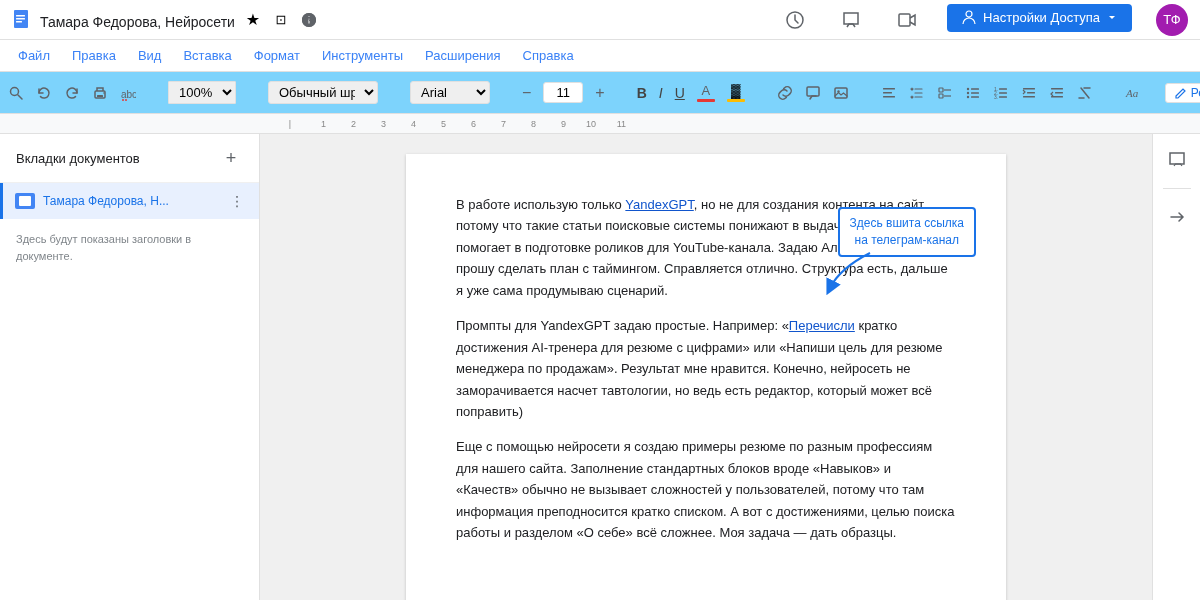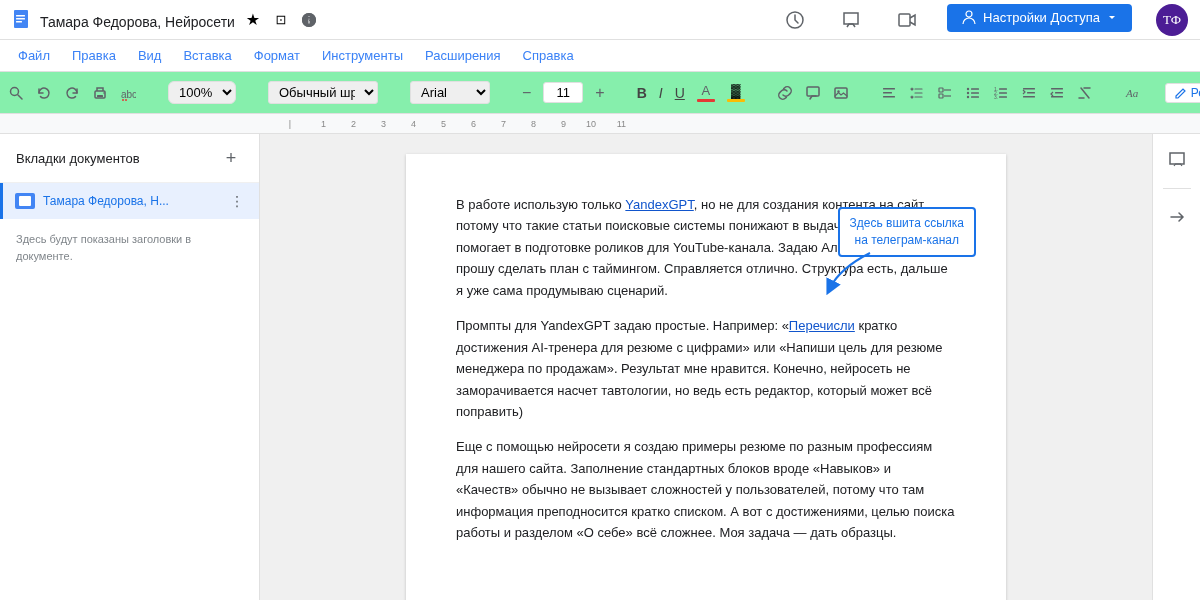--- a/index.html
+++ b/index.html
@@ -23,47 +23,47 @@
       color: white;
       border: none;
       border-radius: 4px;
       padding: 6px 14px;
       font-size: 13px;
       cursor: pointer;
       display: flex;
       align-items: center;
       gap: 6px;
     }
-    .avatar { width: 32px; height: 32px; border-radius: 50%; background: #4c1d95; color: white; display: flex; align-items: center; justify-content: center; font-size: 13px; font-weight: 500; cursor: pointer; font-family: Liberation Serif, serif; }
+    .avatar { width: 32px; height: 32px; border-radius: 50%; background: #a21caf; color: white; display: flex; align-items: center; justify-content: center; font-size: 13px; font-weight: 500; cursor: pointer; }
 
     
     .menu-bar {
       background: #fff;
       display: flex;
       align-items: center;
       padding: 0 8px;
       border-bottom: 1px solid #e0e0e0;
       height: 32px;
       gap: 2px;
     }
     .menu-item { padding: 4px 10px; font-size: 13px; color: #3b82f6; cursor: pointer; border-radius: 4px; }
 
     
     .toolbar {
-      background: #86efac;
+      background: #7dd3fc;
       display: flex;
       align-items: center;
       padding: 4px 8px;
       border-bottom: 1px solid #e0e0e0;
       height: 42px;
       gap: 12px;
     }
     .toolbar-btn { width: 28px; height: 28px; display: flex; align-items: center; justify-content: center; cursor: pointer; border-radius: 3px; color: #444; font-size: 14px; border: none; background: none; }
     .toolbar-separator { width: 1px; height: 20px; background: #e0e0e0; margin: 0 4px; }
-    .zoom-select { font-size: 13px; border: 1px solid #e0e0e0; border-radius: 6px; padding: 2px 6px; width: 70px; cursor: pointer; }
+    .zoom-select { font-size: 13px; border: 1px solid #e0e0e0; border-radius: 1px; padding: 2px 6px; width: 70px; cursor: pointer; }
     .style-select { font-size: 13px; border: 1px solid #e0e0e0; border-radius: 3px; padding: 2px 6px; width: 110px; cursor: pointer; }
     .font-select { font-size: 13px; border: 1px solid #e0e0e0; border-radius: 3px; padding: 2px 6px; width: 80px; cursor: pointer; }
     .font-size-input { font-size: 13px; border: 1px solid #e0e0e0; border-radius: 3px; padding: 2px 4px; width: 40px; text-align: center; }
     .toolbar-bold { font-weight: bold; }
     .toolbar-italic { font-style: italic; }
     .toolbar-underline { text-decoration: underline; }
     .color-btn { width: 28px; height: 28px; display: flex; align-items: center; justify-content: center; cursor: pointer; border-radius: 3px; flex-direction: column; gap: 1px; }
     .color-indicator { width: 18px; height: 3px; border-radius: 1px; }
     .mode-btn { font-size: 12px; border: 1px solid #e0e0e0; border-radius: 3px; padding: 2px 8px; cursor: pointer; background: #fff; display: flex; align-items: center; gap: 3px; }
 

